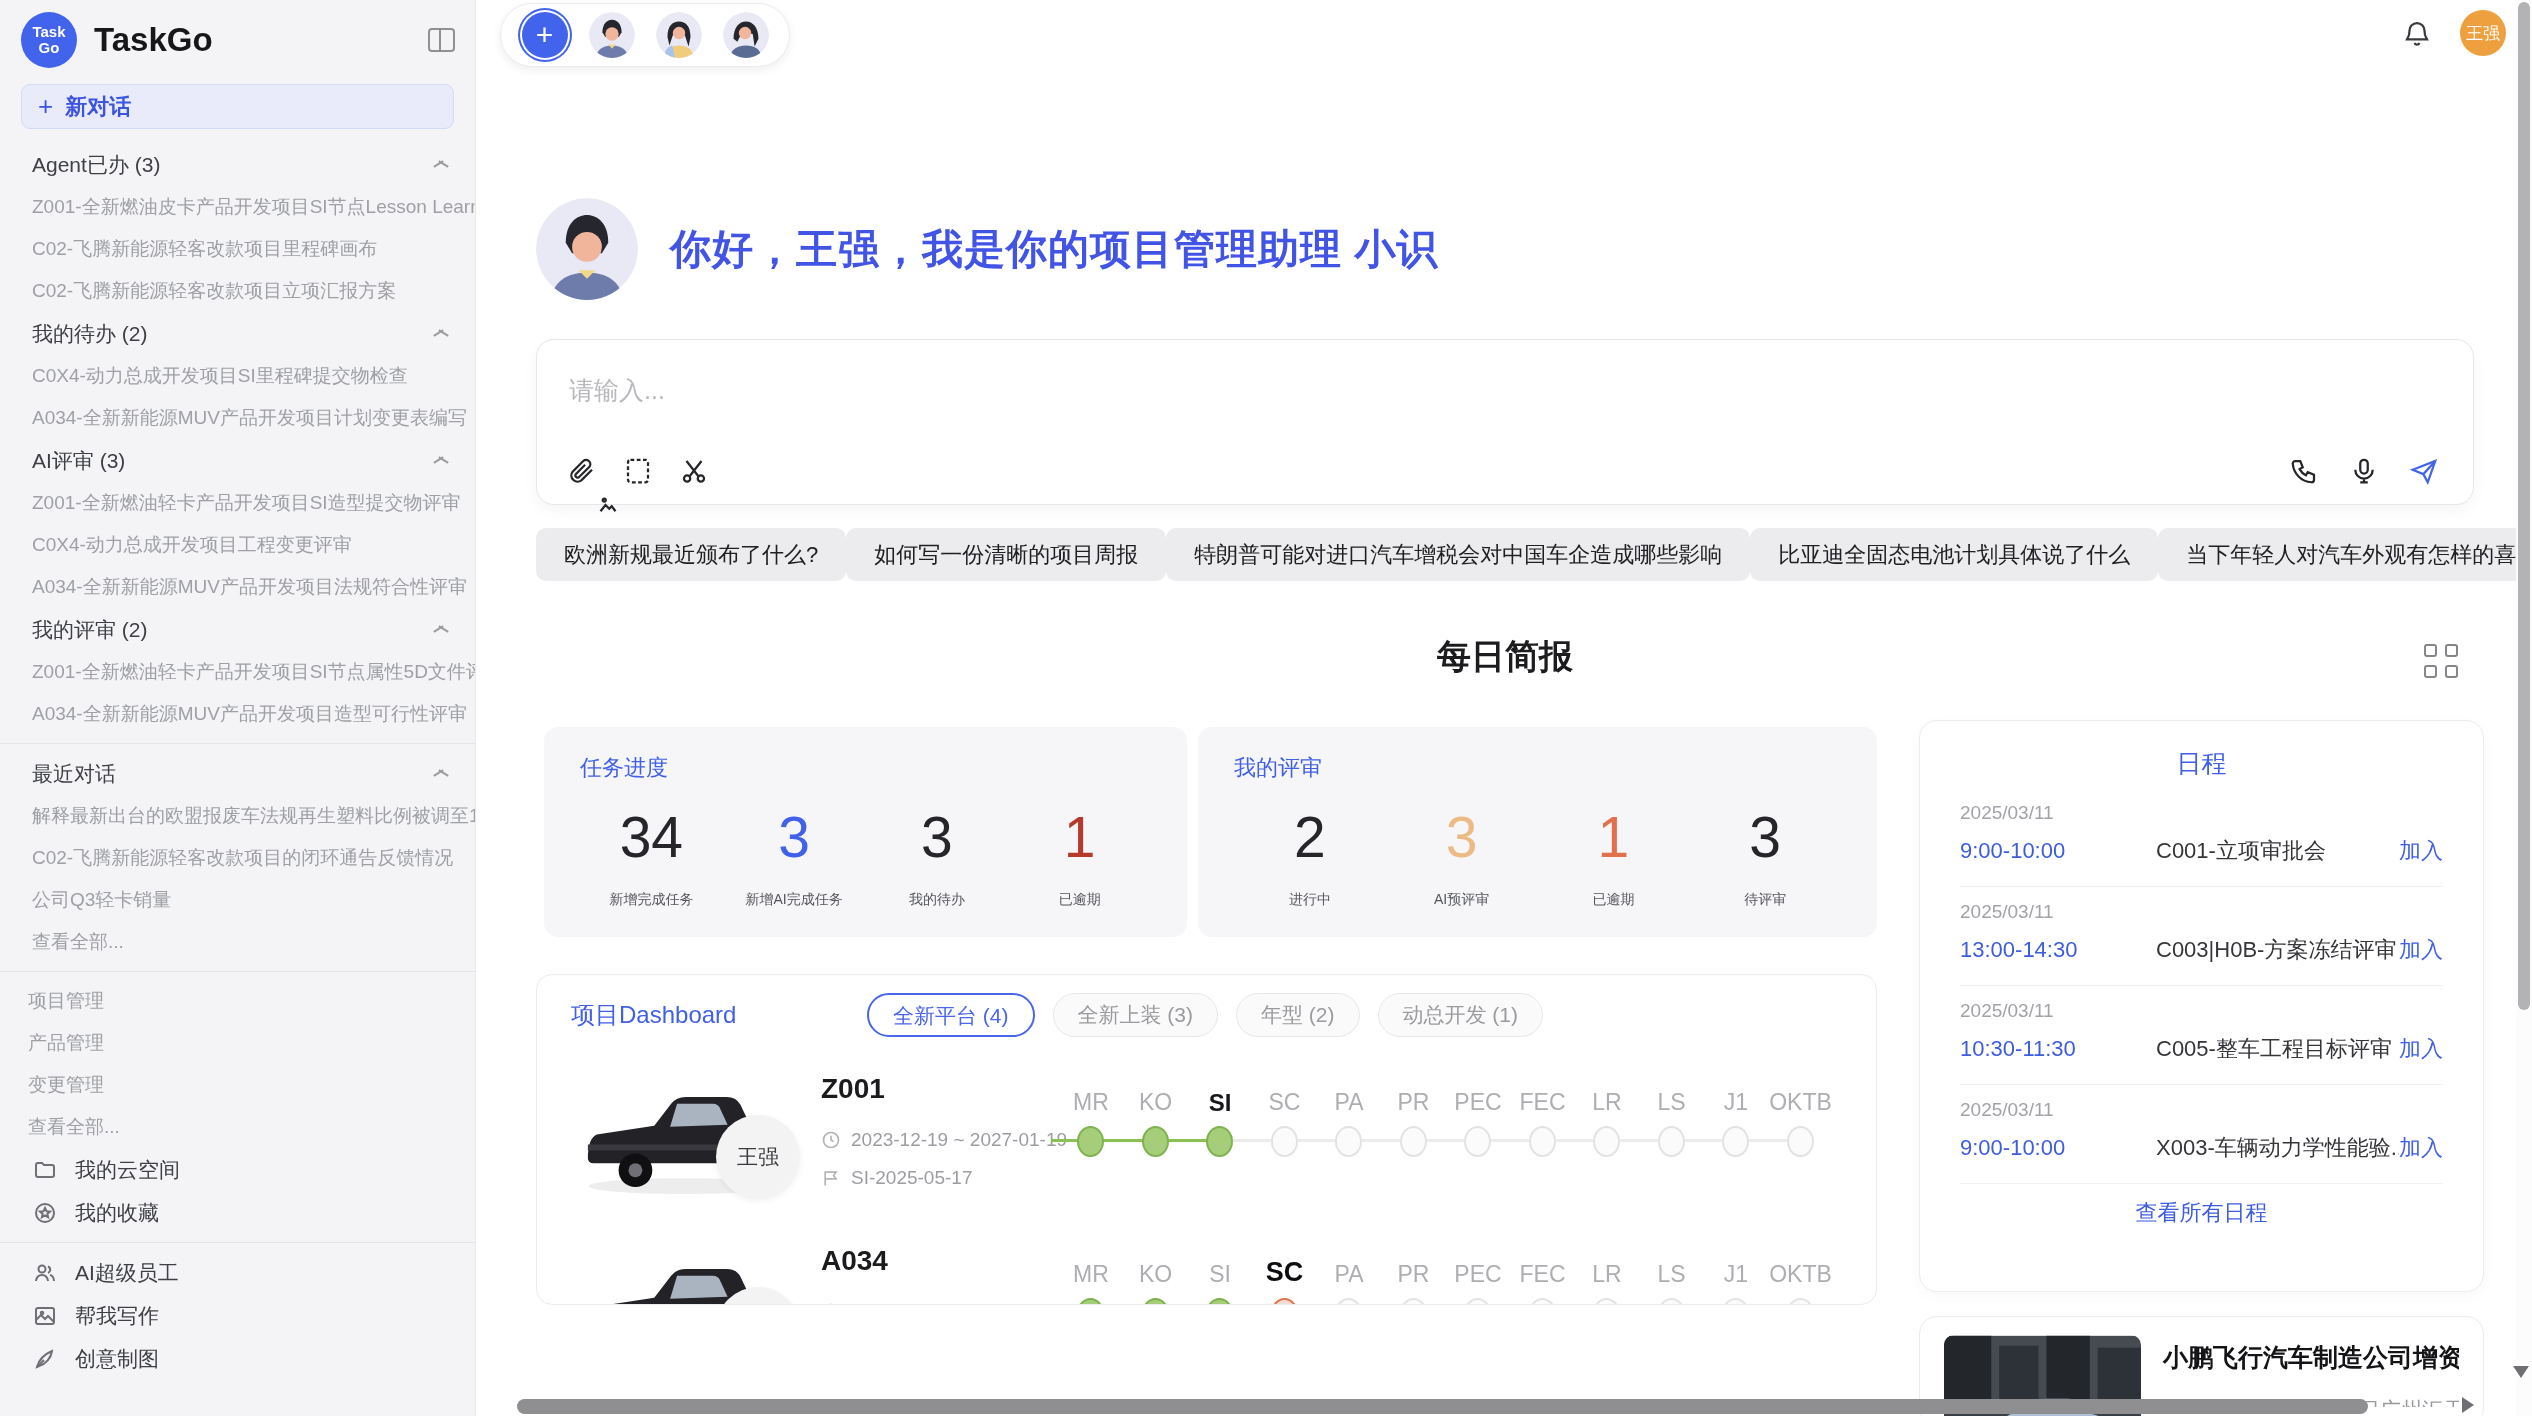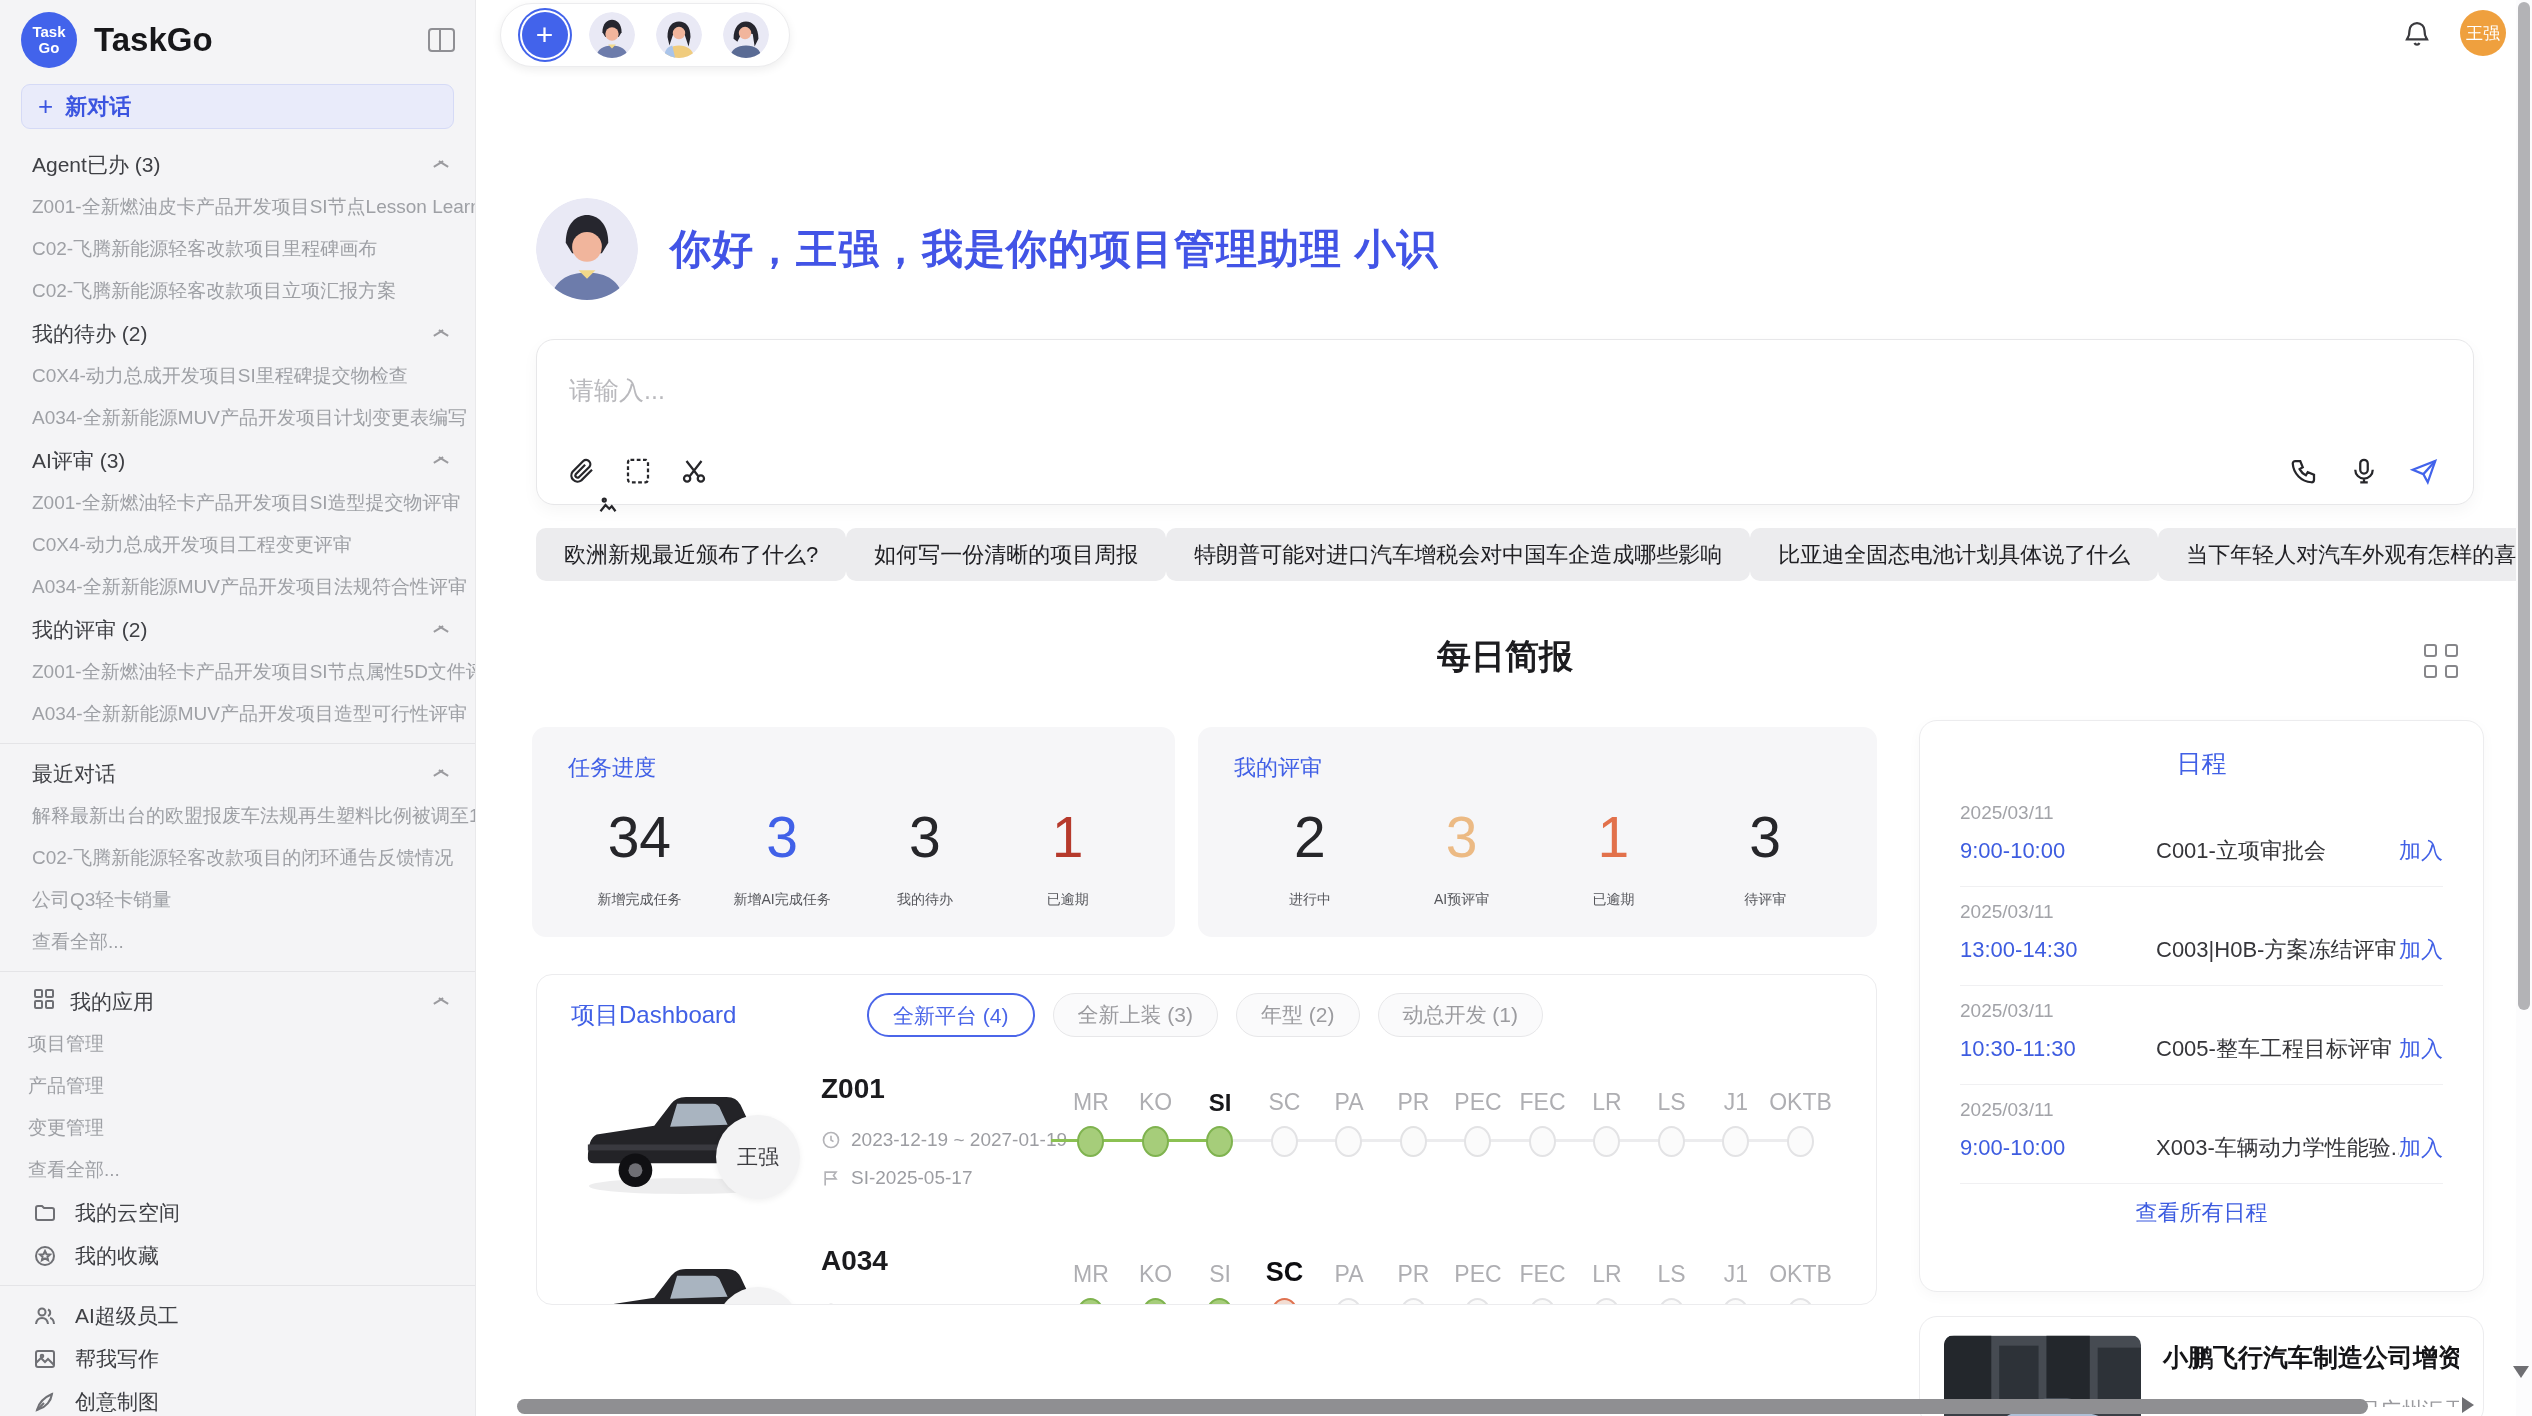--- a/index.html
+++ b/index.html
@@ -181,32 +181,20 @@
         <span class="hdr-txt">最近对话</span>
         <span class="chev"></span>
       </div>
       <div class="sb-item">解释最新出台的欧盟报废车法规再生塑料比例被调至15%...</div>
       <div class="sb-item">C02-飞腾新能源轻客改款项目的闭环通告反馈情况</div>
       <div class="sb-item">公司Q3轻卡销量</div>
       <div class="sb-item">查看全部...</div>
 
       <div class="sb-divider"></div>
 
-      <div class="sb-sec-header">
-        <span class="t-icon" style="margin-right:14px;color:#6f7075;">
-          <svg viewBox="0 0 24 24" fill="none" stroke="currentColor" stroke-width="2">
-              <rect x="3" y="3" width="7" height="7" rx="1"></rect>
-              <rect x="14" y="3" width="7" height="7" rx="1"></rect>
-              <rect x="3" y="14" width="7" height="7" rx="1"></rect>
-              <rect x="14" y="14" width="7" height="7" rx="1"></rect>
-            </svg>
-        </span>
-        <span class="hdr-txt">我的应用</span>
-        <span class="chev"></span>
-      </div>
       <div class="sb-item indent">项目管理</div>
       <div class="sb-item indent">产品管理</div>
       <div class="sb-item indent">变更管理</div>
       <div class="sb-item indent">查看全部...</div>
 
       <div class="sb-tool">
         <span class="t-icon">
           <svg viewBox="0 0 24 24" fill="none" stroke="currentColor" stroke-width="2">
               <path d="M3 7a2 2 0 0 1 2-2h4l2 2h8a2 2 0 0 1 2 2v8a2 2 0 0 1-2 2H5a2 2 0 0 1-2-2z"></path>
             </svg>
@@ -367,21 +355,21 @@
     </div>
 
     <div class="brief-title">每日简报</div>
     <div class="grid-icon">
         <i></i>
         <i></i>
         <i></i>
         <i></i>
       </div>
 
-    <div class="stat-card" style="left:56px;width:643px;">
+    <div class="stat-card" style="left:68px;width:643px;">
       <div class="sc-title">任务进度</div>
       <div class="stat-cols" id="stats-0">
           <div class="stat-col">
             <div class="stat-val" style="color: rgb(38, 38, 42);">34</div>
             <div class="stat-lbl">新增完成任务</div>
           </div>
           <div class="stat-col">
             <div class="stat-val" style="color: rgb(65, 97, 232);">3</div>
             <div class="stat-lbl">新增AI完成任务</div>
           </div>

